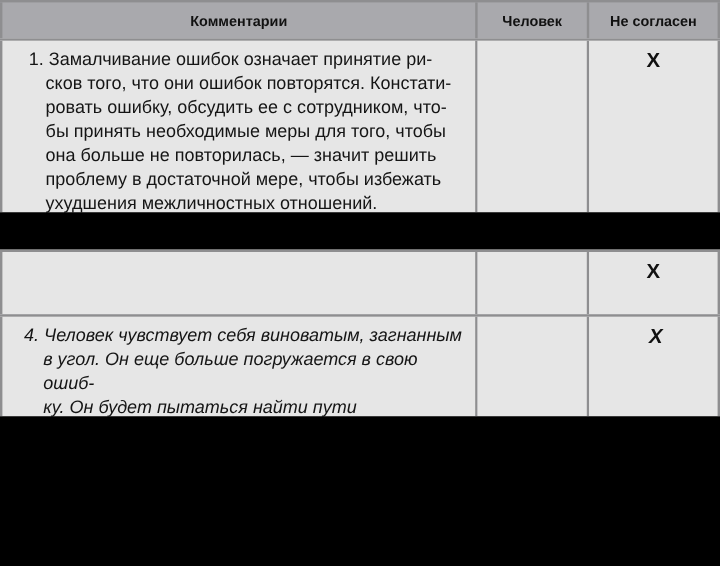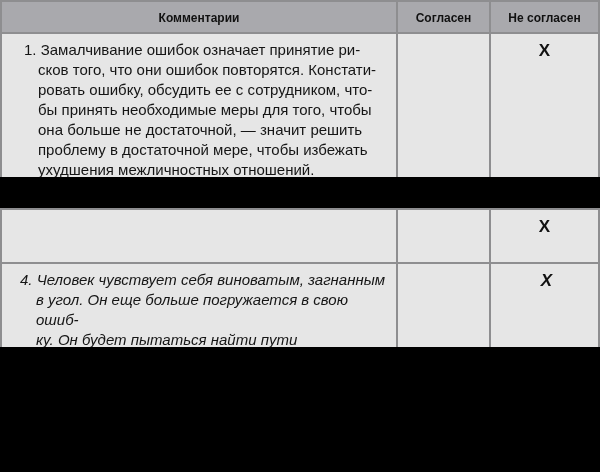--- a/index.html
+++ b/index.html
@@ -35,31 +35,31 @@
       padding-top: 7px;
     }
     .gap { background: #000; }
   </style>
 </head>
 <body>
 
 <div class="table">
   <div class="row header">
     <div class="cell c1">Комментарии</div>
-    <div class="cell c2">Согласен</div>
+    <div class="cell c2">Человек</div>
     <div class="cell c3">Не согласен</div>
   </div>
 
   <div class="row body-row" style="top:32px;height:145px;">
     <div class="cell c1 txt" style="padding-left:22px;">
       <div>1. Замалчивание ошибок означает принятие ри-</div>
       <div style="padding-left:14px">сков того, что они ошибок повторятся. Констати-</div>
       <div style="padding-left:14px">ровать ошибку, обсудить ее с сотрудником, что-</div>
       <div style="padding-left:14px">бы принять необходимые меры для того, чтобы</div>
-      <div style="padding-left:14px">она больше не достаточной, — значит решить</div>
+      <div style="padding-left:14px">она больше не повторилась, — значит решить</div>
       <div style="padding-left:14px">проблему в достаточной мере, чтобы избежать</div>
       <div style="padding-left:14px">ухудшения межличностных отношений.</div>
     </div>
     <div class="cell c2"></div>
     <div class="cell c3 mark" style="padding-left:0;text-indent:0;">X</div>
   </div>
 
   <div class="row gap" style="top:177px;height:31px;"></div>
 
   <div class="row body-row" style="top:208px;height:54px;">

